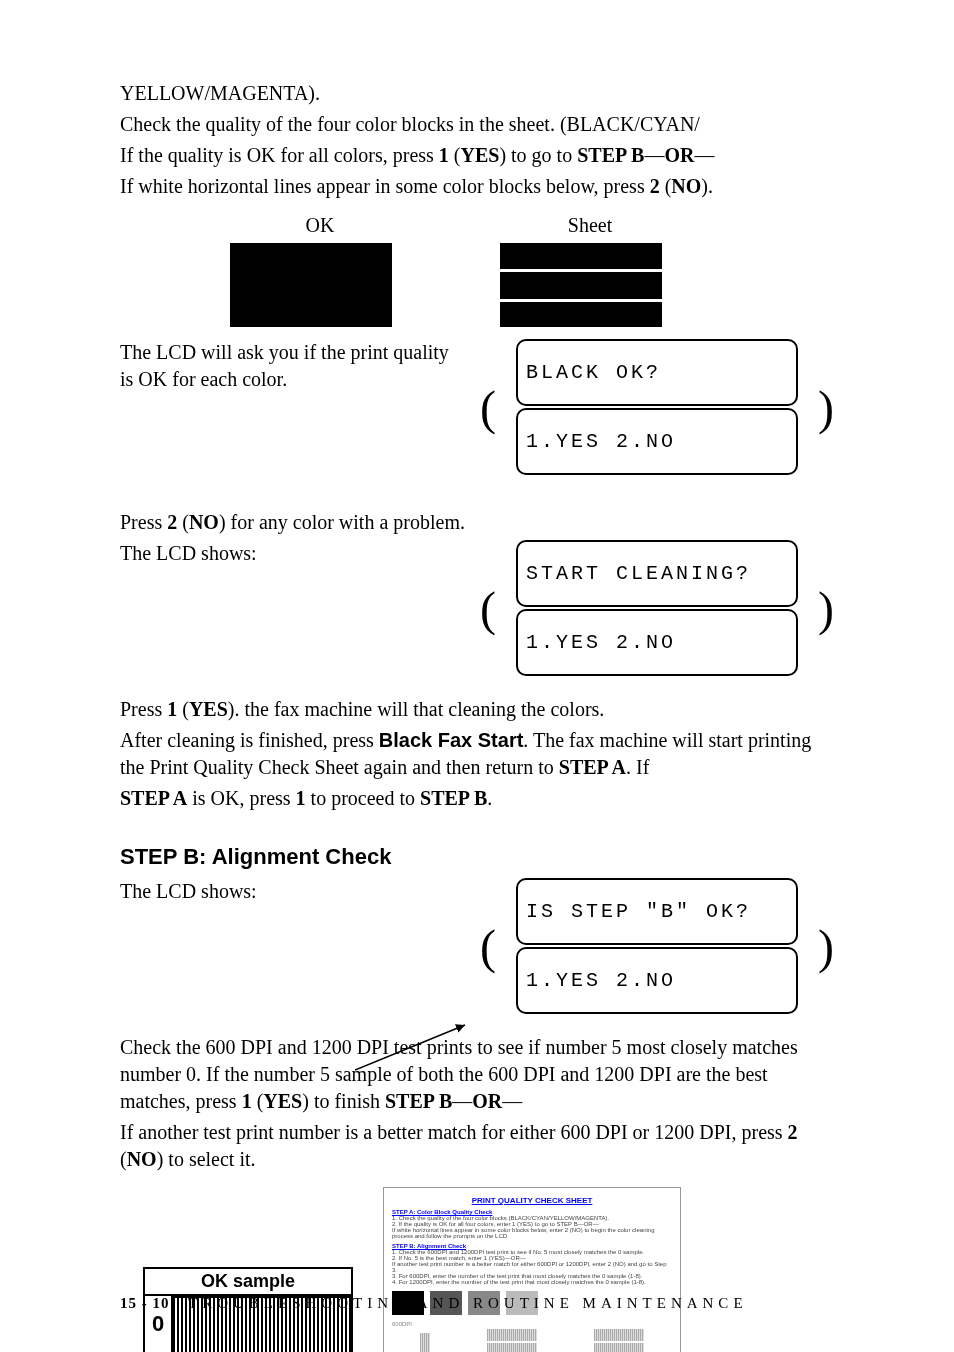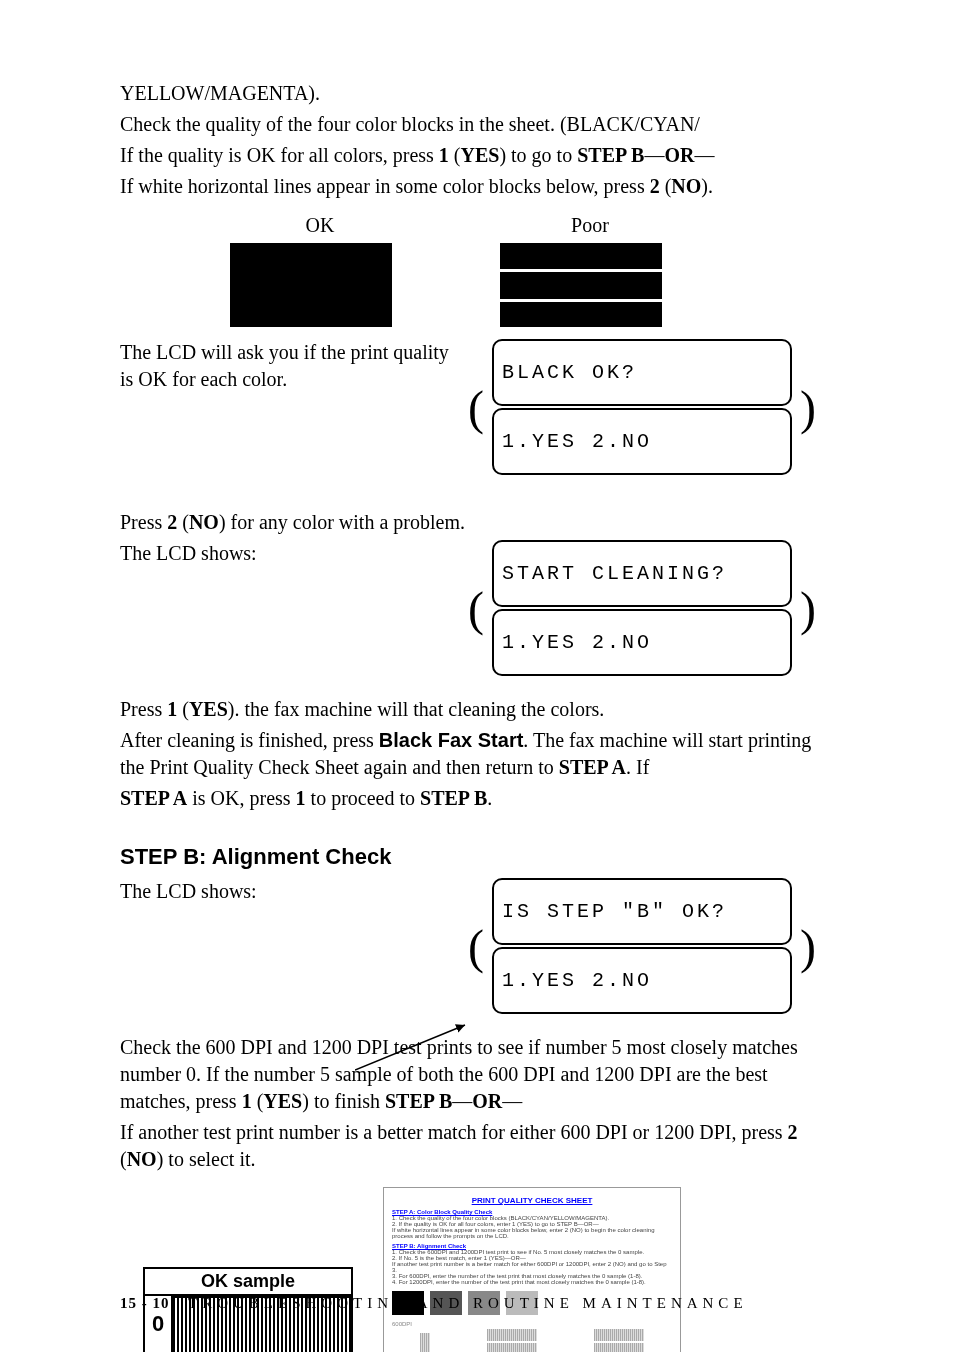--- a/index.html
+++ b/index.html
@@ -7,21 +7,21 @@
   p{margin:0 0 4px 0;font-size:20px;line-height:1.35}
   .b{font-weight:bold}
 
   
   .samples{margin:14px 0 12px 110px;display:flex;gap:90px;font-family:"Times New Roman",serif}
   .samples .col{width:180px;text-align:center}
   .samples .lbl{font-size:20px;margin-bottom:6px}
   .solid{width:162px;height:84px;background:#000}
   .poor{width:162px;height:84px;background:#000;display:flex;flex-direction:column;justify-content:space-between}
   .poor .gap{height:3px;background:#fff}
-  .row{display:flex;align-items:flex-start;gap:8px;margin-top:4px}
+  .row{display:flex;align-items:flex-start;gap:20px;margin-top:4px}
   .row .txt{flex:0 0 340px}
   .lcd{font-family:"Courier New",monospace;font-size:20px;letter-spacing:3px;width:300px}
   .lcd .line{border:2px solid #000;border-radius:10px;padding:20px 8px;margin-bottom:2px}
   .brace-l,.brace-r{font-size:48px;line-height:44px;font-family:"Times New Roman",serif;align-self:center}
 
   .gap-block{height:32px}
 
   h3{font-family:Arial,Helvetica,sans-serif;font-weight:bold;font-size:22px;margin:32px 0 8px 0}
 
   
@@ -62,21 +62,21 @@
   <p>
     <span>If white horizontal lines appear in some color blocks below, press </span><span class="b">2</span><span> (</span><span class="b">NO</span><span>).</span>
   </p>
 
   <div class="samples">
     <div class="col">
       <div class="lbl">OK</div>
       <div class="solid"></div>
     </div>
     <div class="col">
-      <div class="lbl">Poor</div>
+      <div class="lbl">Sheet</div>
       <div class="poor">
         <div style="height:24px"></div>
           <div class="gap"></div>
           <div style="height:24px"></div>
           <div class="gap"></div>
           <div style="height:24px"></div>
       </div>
     </div>
   </div>
 

